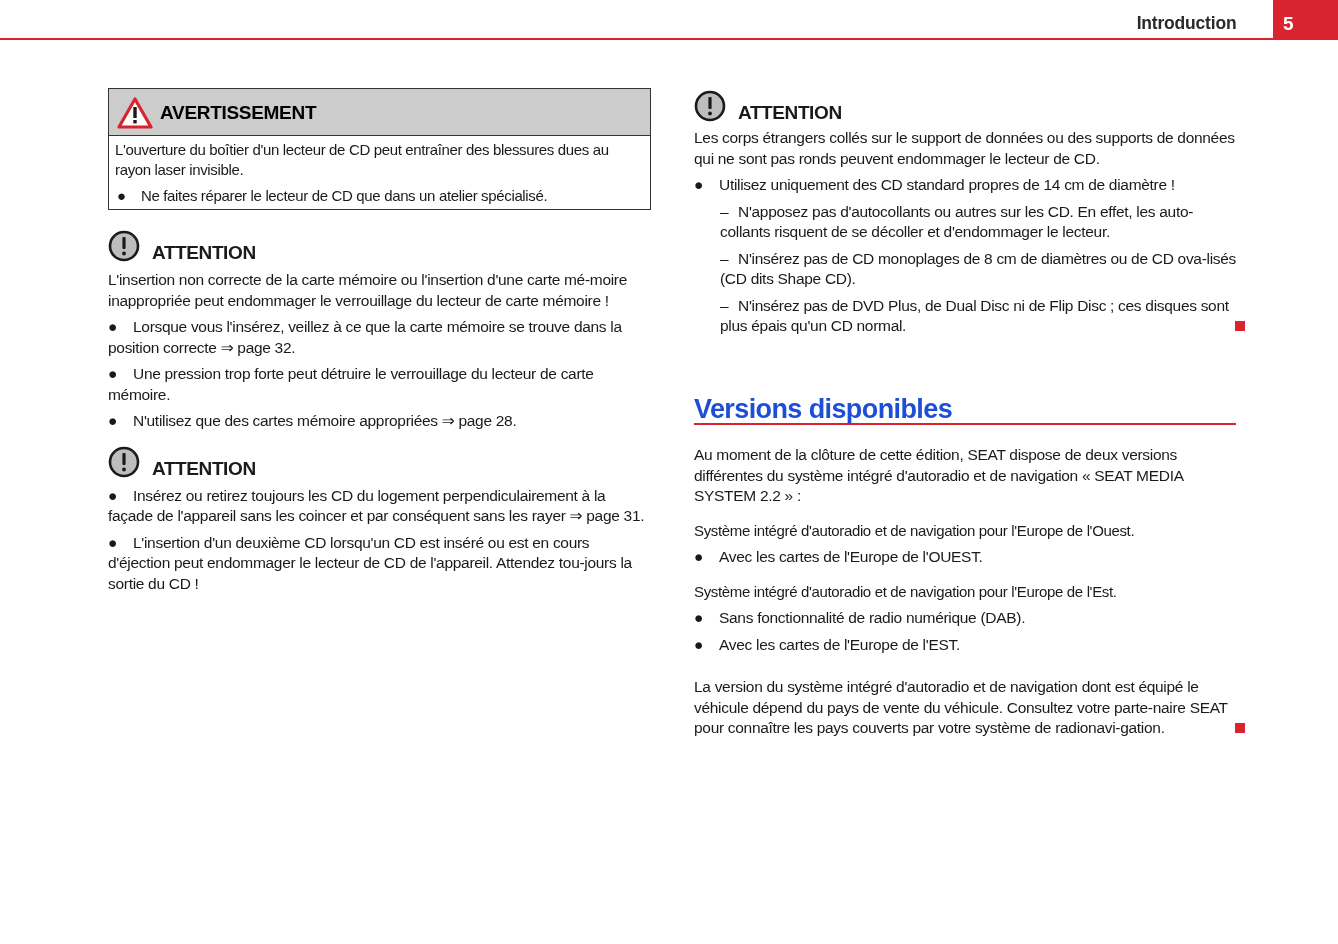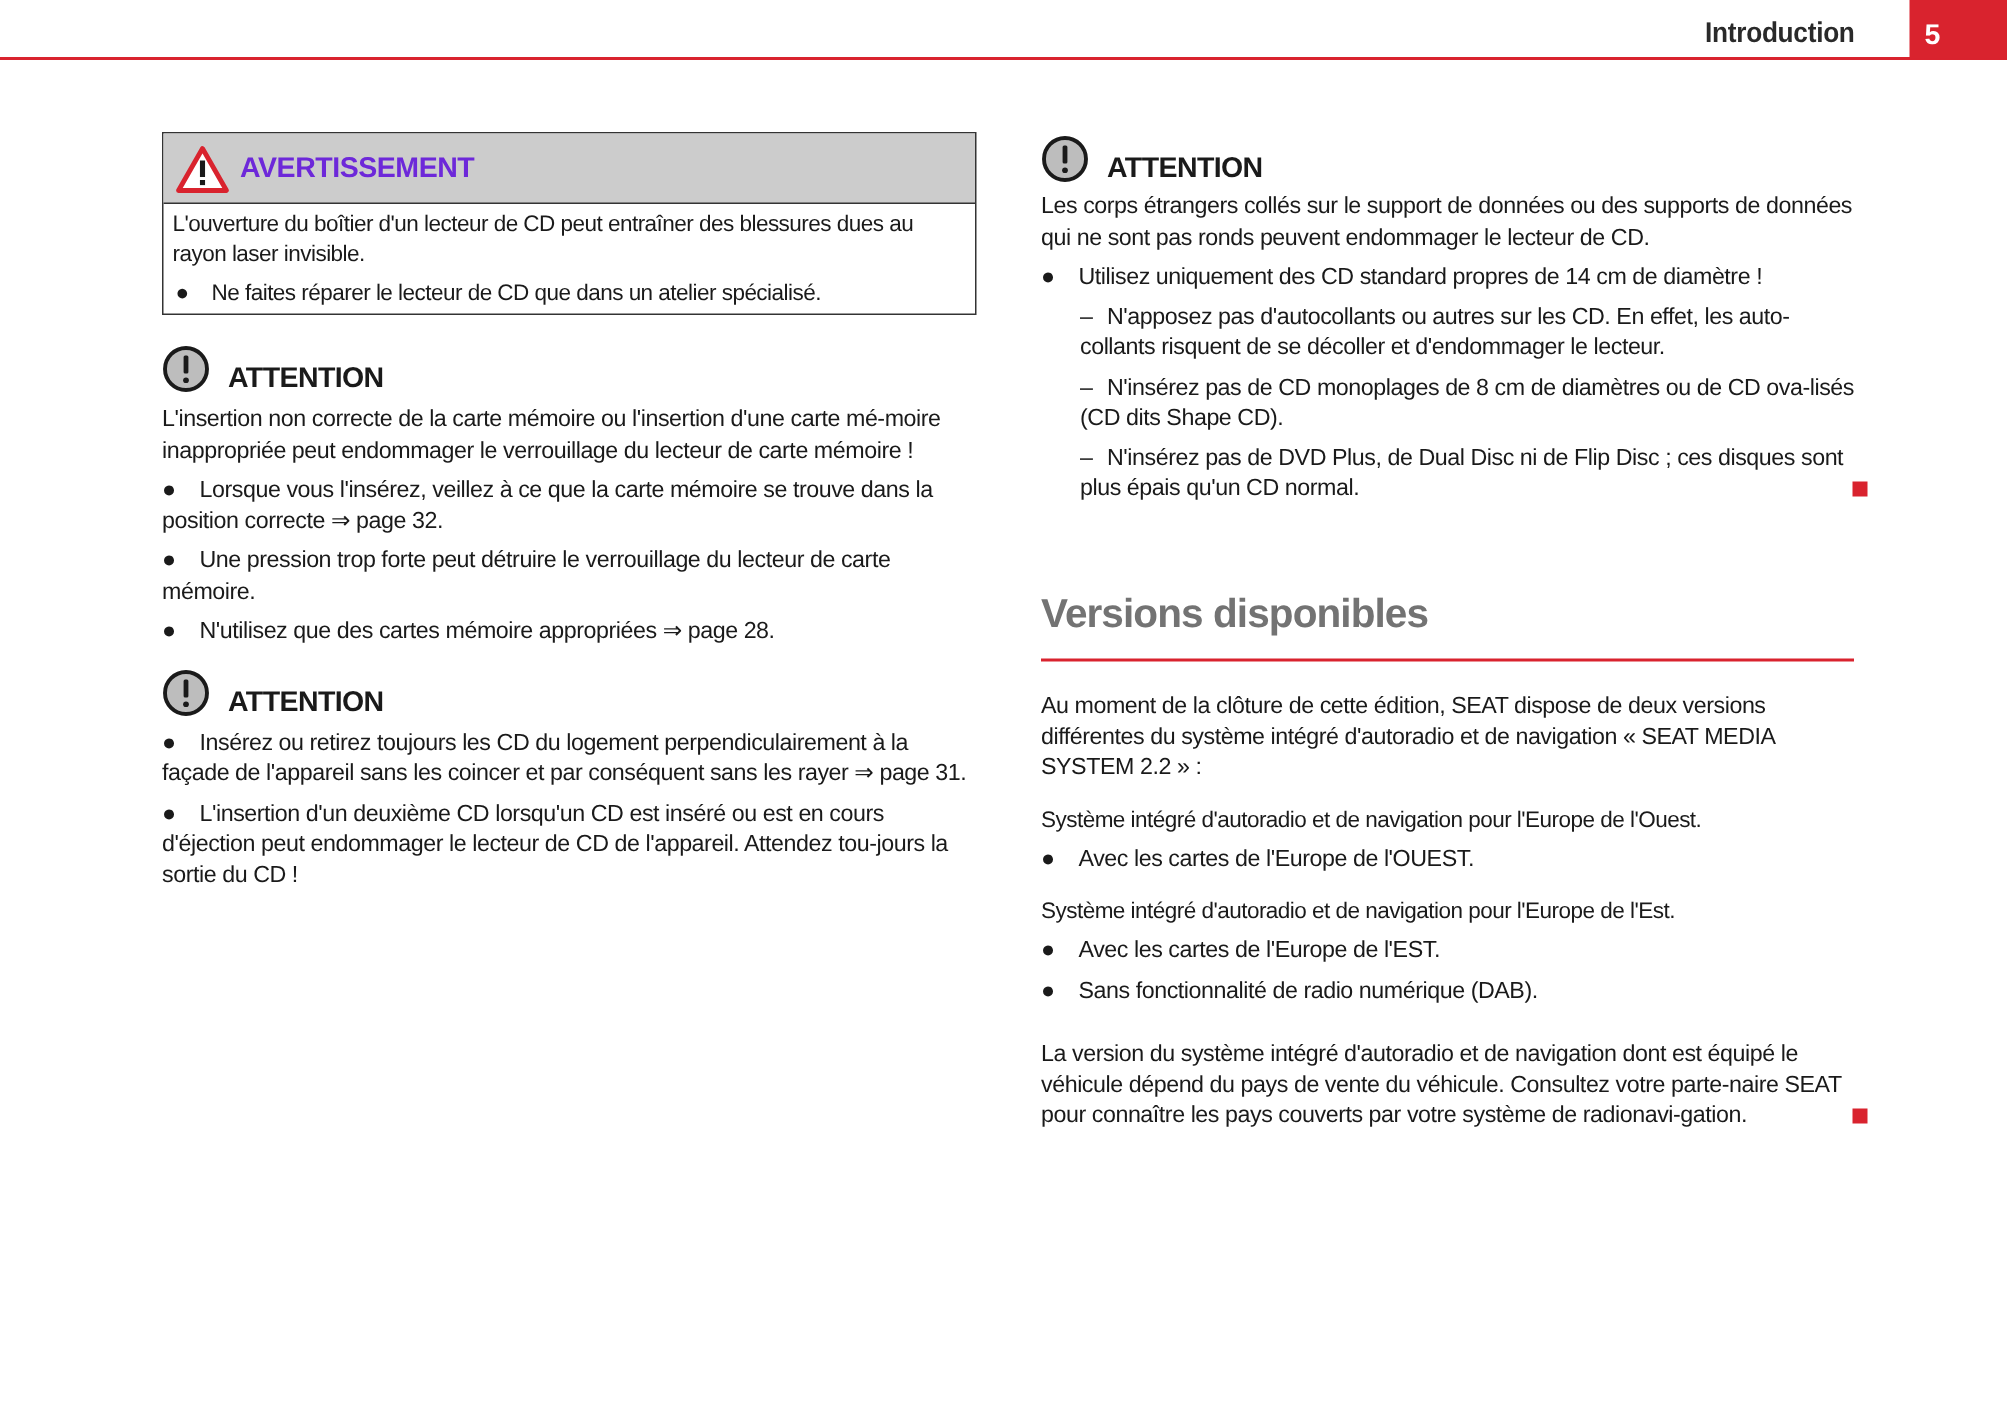--- a/index.html
+++ b/index.html
@@ -21,43 +21,43 @@
   .col { position: absolute; font-size: 15.5px; line-height: 20.5px; }
   .col-left { left: 108px; top: 88px; width: 542px; }
   .col-right { left: 694px; top: 88px; width: 545px; }
 
   .warn-box { border: 1px solid #333; width: 541px; }
   .warn-head {
     background: #cccccc; border-bottom: 1px solid #333; height: 46px; position: relative;
   }
   .warn-icon { position: absolute; left: 8px; top: 8px; width: 36px; height: 32px; }
   .warn-title {
-    position: absolute; left: 51px; top: 14px; font-size: 19px; font-weight: bold; color: #6d28d9;
+    position: absolute; left: 51px; top: 14px; font-size: 19px; font-weight: bold; color: #000000;
     letter-spacing: -0.3px;
   }
   .warn-body { padding: 4px 6px 3px 6px; font-weight: normal; font-size: 15px; line-height: 20px; letter-spacing: -0.35px; }
   .warn-body p { margin: 0 0 6px 0; }
   .warn-body .bullet-row { margin: 0; padding-left: 26px; position: relative; }
   .warn-body .bullet-row .dot { position: absolute; left: 2px; }
 
   .att-head { position: relative; height: 36px; margin-top: 16px; }
   .att-icon { position: absolute; left: 0; top: 0; width: 32px; height: 32px; }
   .att-title {
     position: absolute; left: 44px; top: 13px; font-size: 19px; font-weight: bold; letter-spacing: -0.4px;
   }
   .para { margin: 0 0 6px 0; letter-spacing: -0.3px; }
   .bul { margin: 0 0 6px 0; letter-spacing: -0.3px; }
   .bul .dot { display: inline-block; width: 25px; }
   .dash-item { padding-left: 26px; margin: 0 0 6px 0; letter-spacing: -0.3px; }
   .dash { display: inline-block; width: 18px; }
   .end-mark { display: inline-block; width: 10px; height: 10px; background: #d9232e; position: absolute; }
 
   .section-title {
-    font-size: 27px; font-weight: bold; color: #737373; letter-spacing: -0.6px;
-    padding-bottom: 20px; border-bottom: 2px solid #d9232e; margin-top: 62px; width: 542px;
+    font-size: 27px; font-weight: bold; color: #1d4ed8; letter-spacing: -0.6px;
+    padding-bottom: 4px; border-bottom: 2px solid #d9232e; margin-top: 62px; width: 542px;
   }
   .sub-head { font-weight: normal; margin: 0 0 6px 0; letter-spacing: -0.35px; font-size: 15px; }
 </style>
 </head>
 <body>
 
 <div class="header-line"></div>
 <div class="header-title">Introduction</div>
 <div class="page-num-box">
   <span class="page-num">5</span>
@@ -125,17 +125,17 @@
   <p class="dash-item" style="position:relative;"><span class="dash">–</span><span>N'insérez pas de DVD Plus, de Dual Disc ni de Flip Disc ; ces disques sont plus épais qu'un CD normal.</span><span class="end-mark" style="right:-6px; bottom:6px;"></span></p>
 
   <div class="section-title">Versions disponibles</div>
 
   <p class="para" style="margin-top:20px;">Au moment de la clôture de cette édition, SEAT dispose de deux versions différentes du système intégré d'autoradio et de navigation « SEAT MEDIA SYSTEM 2.2 » :</p>
 
   <p class="sub-head" style="margin-top:14px;">Système intégré d'autoradio et de navigation pour l'Europe de l'Ouest.</p>
   <p class="bul"><span class="dot">●</span><span>Avec les cartes de l'Europe de l'OUEST.</span></p>
 
   <p class="sub-head" style="margin-top:14px;">Système intégré d'autoradio et de navigation pour l'Europe de l'Est.</p>
+  <p class="bul"><span class="dot">●</span><span>Sans fonctionnalité de radio numérique (DAB).</span></p>
   <p class="bul"><span class="dot">●</span><span>Avec les cartes de l'Europe de l'EST.</span></p>
-  <p class="bul"><span class="dot">●</span><span>Sans fonctionnalité de radio numérique (DAB).</span></p>
 
   <p class="para" style="margin-top:22px; position:relative;"><span>La version du système intégré d'autoradio et de navigation dont est équipé le véhicule dépend du pays de vente du véhicule. Consultez votre parte-naire SEAT pour connaître les pays couverts par votre système de radionavi-gation.</span><span class="end-mark" style="right:-6px; bottom:6px;"></span></p>
 </div>
 
 </body></html>

